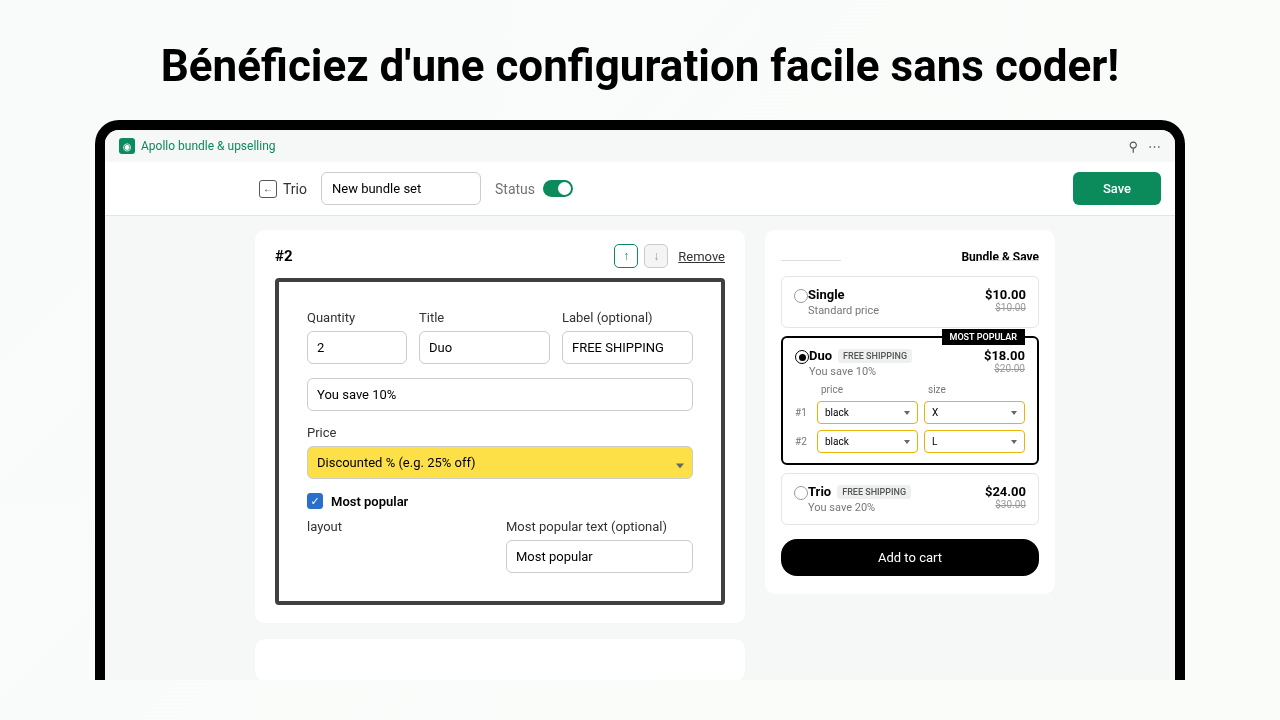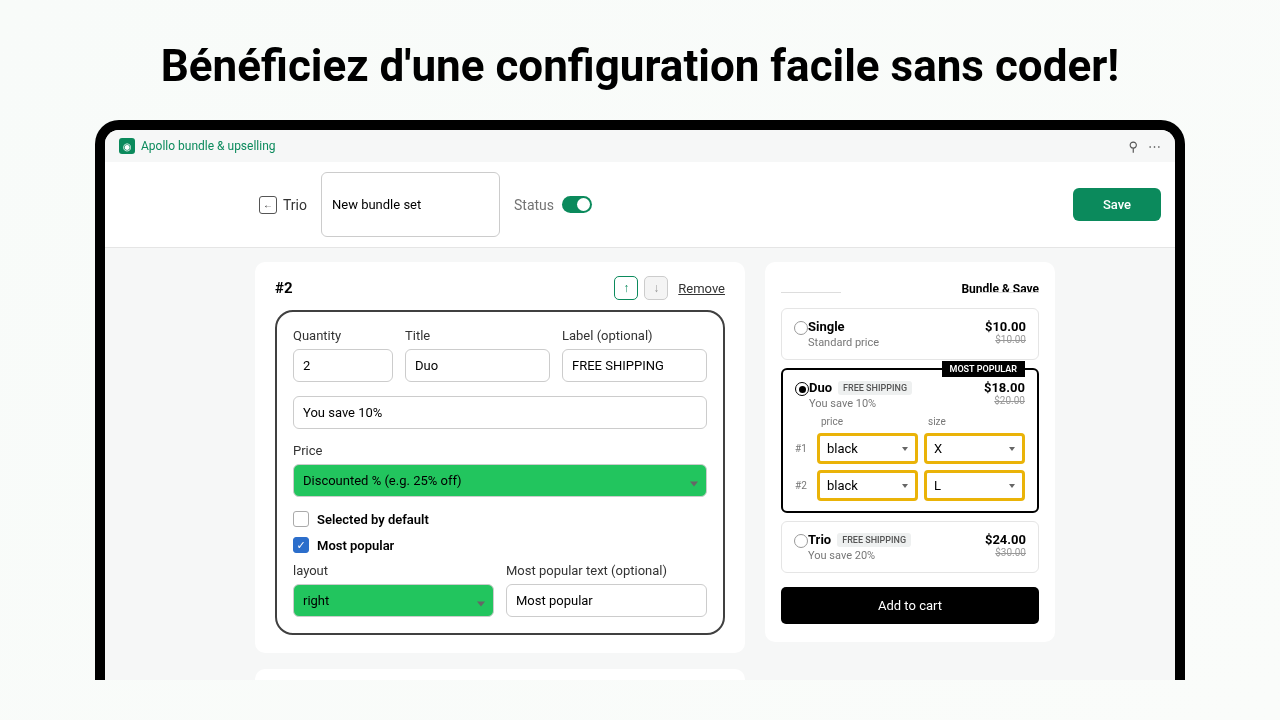--- a/index.html
+++ b/index.html
@@ -10,44 +10,44 @@
 .app-header{display:flex;align-items:center;justify-content:space-between;padding:8px 14px;background:#f6f7f7}
 .app-brand{display:flex;align-items:center;gap:6px}
 .brand-icon{width:16px;height:16px;background:#0b8a5c;border-radius:3px;display:flex;align-items:center;justify-content:center;color:#fff;font-size:10px}
 .brand-text{color:#0b8a5c;font-size:12px}
 .header-actions{display:flex;gap:10px;align-items:center}
 .pin-icon,.more-icon{color:#555;font-size:13px}
 .toolbar{background:#fff;border-bottom:1px solid #e5e5e5;padding:10px 14px;display:flex;align-items:center;gap:14px}
 .spacer{flex:1}
 .back-btn{display:flex;align-items:center;gap:6px;color:#333;font-size:14px;cursor:pointer;margin-left:140px}
 .back-icon{width:18px;height:18px;border:1.5px solid #555;border-radius:3px;display:flex;align-items:center;justify-content:center;font-size:10px}
-.name-input{border:1px solid #ccc;border-radius:6px;padding:24px 10px;font-size:13px;width:179px}
+.name-input{border:1px solid #ccc;border-radius:6px;padding:8px 10px;font-size:13px;width:160px}
 .status-wrap{display:flex;align-items:center;gap:8px}
 .status-label{font-size:14px;color:#737373}
 .toggle{width:30px;height:17px;background:#0b8a5c;border-radius:10px;position:relative;cursor:pointer}
 .toggle::after{content:"";position:absolute;width:13px;height:13px;background:#fff;border-radius:50%;top:2px;right:2px}
 .save-btn{background:#0b8a5c;color:#fff;border:none;border-radius:6px;padding:9px 30px;font-size:13px;font-weight:500;cursor:pointer}
 .content{flex:1;display:flex;gap:20px;padding:14px 120px 0 150px;overflow:hidden}
 .editor-col{flex:1;min-width:0}
 .card{background:#fff;border-radius:10px;padding:0 0 18px;margin-bottom:16px}
 .card-header{display:flex;align-items:center;justify-content:space-between;padding:14px 20px 10px}
 .card-num{font-weight:700;font-size:15px}
 .card-actions{display:flex;align-items:center;gap:6px}
 .arrow-btn{width:24px;height:24px;border:1px solid #ccc;border-radius:5px;display:flex;align-items:center;justify-content:center;font-size:12px;cursor:pointer;background:#fff}
 .arrow-btn.up{color:#0b8a5c;border-color:#0b8a5c}
 .arrow-btn.down{color:#999;background:#f4f4f4}
 .remove-link{font-size:13px;color:#333;text-decoration:underline;cursor:pointer;margin-left:4px}
-.form-box{border:2px solid #404040;border-radius:18px;margin:0 20px;padding:16px}
+.form-box{border:4px solid #404040;border-radius:4px;margin:0 20px;padding:28px}
 .form-row{display:flex;gap:12px;margin-bottom:14px}
 .form-field{display:flex;flex-direction:column;gap:6px}
 .form-field.sm{width:100px}
 .form-field.md{flex:1}
 .field-label{font-size:13px;color:#333}
 .text-input{border:1px solid #ccc;border-radius:6px;padding:8px 9px;font-size:13px;width:100%}
-.select-input{border:1px solid #ccc;border-radius:6px;padding:8px 9px;font-size:13px;width:100%;background:#22c55e;appearance:none;position:relative}
+.select-input{border:1px solid #ccc;border-radius:6px;padding:8px 9px;font-size:13px;width:100%;background:#fde047;appearance:none;position:relative}
 .select-wrap{position:relative}
 .select-wrap::after{content:"";position:absolute;right:9px;top:50%;transform:translateY(-50%);width:0;height:0;border-left:4px solid transparent;border-right:4px solid transparent;border-top:5px solid #666}
 .select-wrap.dbl::before{content:"";position:absolute;right:9px;top:40%;transform:translateY(-50%);width:0;height:0;border-left:4px solid transparent;border-right:4px solid transparent;border-bottom:5px solid #666}
 .select-wrap.dbl::after{top:60%}
 .checkbox-row{display:flex;align-items:center;gap:8px;margin-bottom:10px}
 .chk{width:16px;height:16px;border:1.5px solid #aaa;border-radius:3px;cursor:pointer}
 .chk.checked{background:#2c6ecb;border-color:#2c6ecb;display:flex;align-items:center;justify-content:center;color:#fff;font-size:11px}
 .chk-label{font-size:13px;font-weight:600}
 .preview-col{width:290px}
 .preview-card{background:#fff;border-radius:10px;padding:14px 16px 18px}
@@ -67,23 +67,23 @@
 .badge{background:#eef0f0;color:#555;font-size:9px;padding:2px 5px;border-radius:3px;font-weight:500}
 .opt-sub{font-size:11px;color:#777;margin-top:2px}
 .opt-prices{text-align:right}
 .opt-price{font-weight:700;font-size:13px}
 .opt-old{font-size:10px;color:#999;text-decoration:line-through}
 .popular-tag{position:absolute;top:-9px;right:12px;background:#000;color:#fff;font-size:9px;padding:3px 8px;font-weight:600}
 .variant-row{display:flex;align-items:center;gap:6px;margin-top:6px}
 .variant-idx{font-size:10px;color:#777;width:16px}
 .variant-labels{display:flex;gap:6px;margin-top:6px}
 .variant-labels>div{flex:1;font-size:10px;color:#777;text-align:left;padding-left:4px}
-.variant-sel{flex:1;border:3px solid #eab308;border-radius:4px;padding:5px 7px;font-size:13px;background:#fff;position:relative}
+.variant-sel{flex:1;border:1px solid #eab308;border-radius:4px;padding:5px 7px;font-size:10px;background:#fff;position:relative}
 .variant-sel::after{content:"";position:absolute;right:7px;top:50%;transform:translateY(-50%);width:0;height:0;border-left:3px solid transparent;border-right:3px solid transparent;border-top:4px solid #666}
-.add-cart{width:100%;background:#000;color:#fff;border:none;border-radius:5px;padding:11px;font-size:13px;margin-top:6px;cursor:pointer}
+.add-cart{width:100%;background:#000;color:#fff;border:none;border-radius:16px;padding:11px;font-size:13px;margin-top:6px;cursor:pointer}
 </style>
 </head>
 <body>
 
 <div class="hero-title">Bénéficiez d'une configuration facile sans coder!</div>
 
 <div class="device-frame">
 <div class="screen">
 
 <div class="app-header">
@@ -144,31 +144,26 @@
         <input class="text-input" value="You save 10%" style="">
       </div>
     </div>
     <div class="form-row">
       <div class="form-field md">
         <span class="field-label">Price</span>
         <div class="select-wrap dbl"><select class="select-input"><option>Discounted % (e.g. 25% off)</option></select></div>
       </div>
     </div>
     <div class="checkbox-row">
-      <div class="chk"></div>
-      <span class="chk-label">Selected by default</span>
-    </div>
-    <div class="checkbox-row">
       <div class="chk checked">✓</div>
       <span class="chk-label">Most popular</span>
     </div>
     <div class="form-row" style="margin-bottom:0">
       <div class="form-field md">
         <span class="field-label">layout</span>
-        <div class="select-wrap dbl"><select class="select-input"><option>right</option></select></div>
       </div>
       <div class="form-field md">
         <span class="field-label">Most popular text (optional)</span>
         <input class="text-input" value="Most popular" style="">
       </div>
     </div>
   </div>
 </div>
 
 <div class="card">

